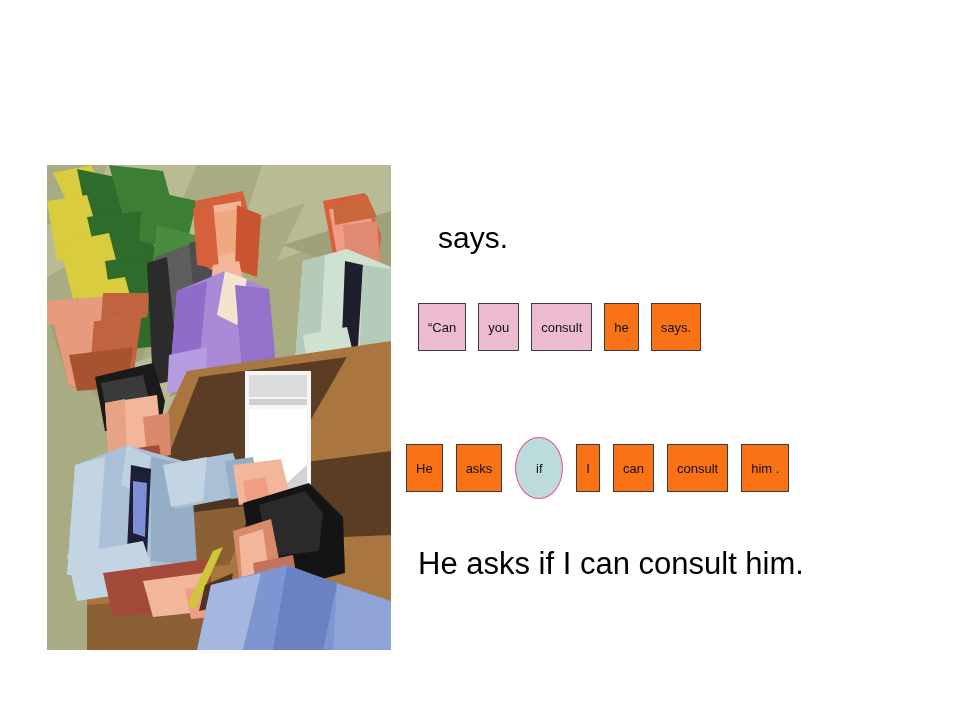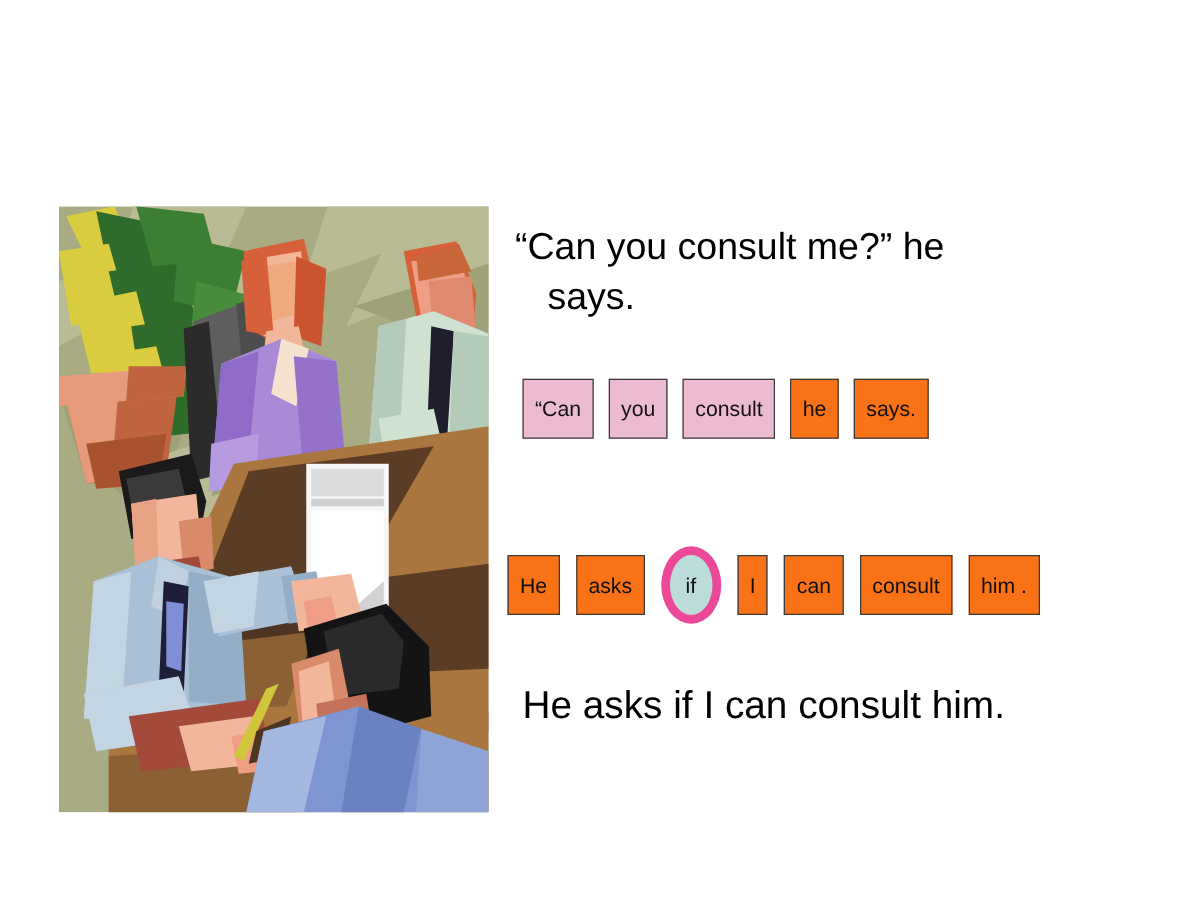--- a/index.html
+++ b/index.html
@@ -69,35 +69,35 @@
   .row-reported { left: 406px; top: 437px; gap: 13px; }
 
   .word-box {
     box-sizing: border-box;
     border: 1px solid #3b3b3b;
     display: flex;
     align-items: center;
     justify-content: center;
     height: 48px;
     padding: 0 9px;
-    font-size: 17px;
+    font-size: 13px;
     line-height: 1;
     color: #111111;
     white-space: nowrap;
   }
   .word-box.pink { background: #ecbbd2; }
   .word-box.teal { background: #f97316; }
 
   .word-box.oval {
     border-radius: 50%;
     height: 62px;
     width: 48px;
     padding: 0;
     background: #bcdcdb;
-    border: 7px solid #ec4899;
+    border: 1px solid #ec4899;
   }
 
   .word-box.clipped {
     overflow: hidden;
   }
 
   .result-line {
     position: absolute;
     left: 418px;
     top: 545px;
@@ -235,21 +235,21 @@
 
         <polygon points="164,420 240,400 318,432 344,485 150,485" fill="#7f95d1"></polygon>
         <polygon points="164,420 214,408 196,485 150,485" fill="#a3b7e0"></polygon>
         <polygon points="240,400 290,418 276,485 226,485" fill="#6b82c2"></polygon>
         <polygon points="290,418 344,436 344,485 286,485" fill="#8ea3d6"></polygon>
       </g>
     </svg>
   </div>
 
   <div class="quote-line">
-    <span>“Can you consult me?” he</span><br>
+    <br>
     <span class="indent">says.</span>
   </div>
 
   <div class="word-row row-quote">
     <div class="word-box pink">“Can</div>
     <div class="word-box pink">you</div>
     <div class="word-box pink">consult</div>
     <div class="word-box teal">he</div>
     <div class="word-box teal">says.</div>
   </div>

